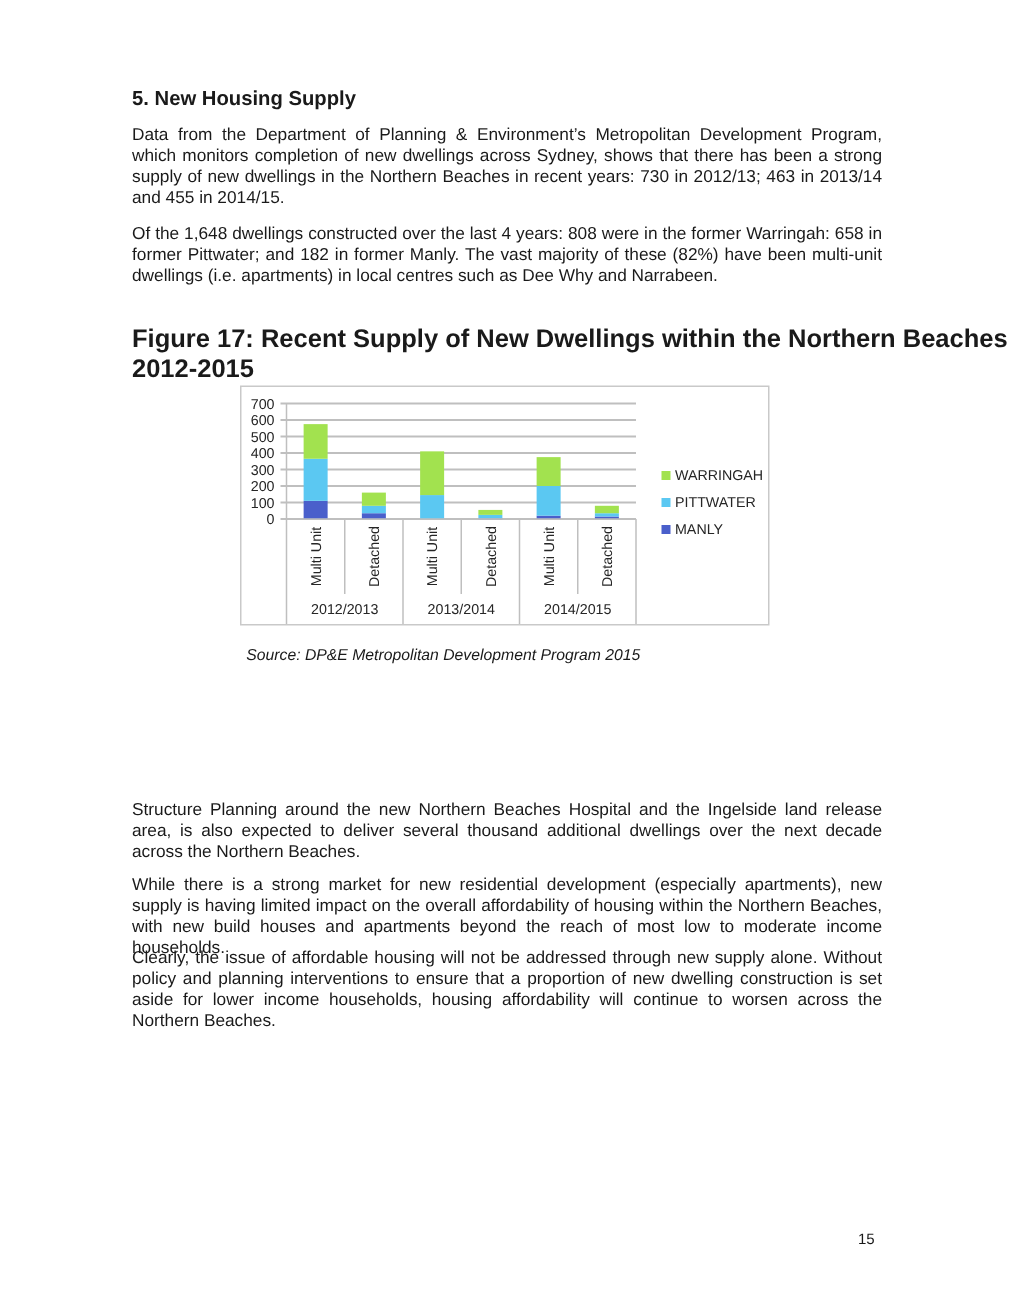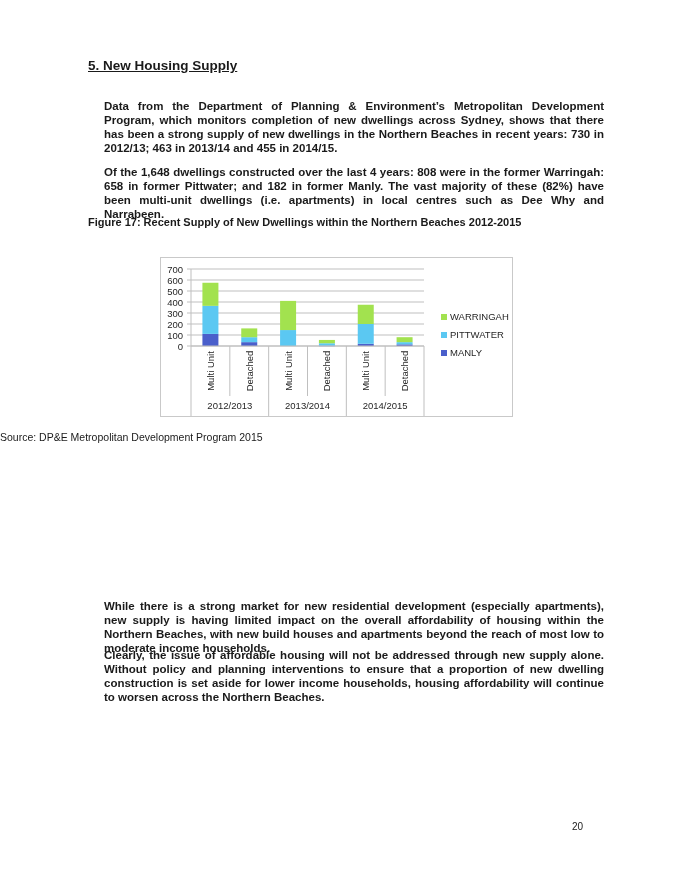--- a/index.html
+++ b/index.html
@@ -1,29 +1,29 @@
 <!DOCTYPE html>
 <html><head>
 <meta charset="utf-8">
 <style>
   html, body { margin: 0; padding: 0; background: #ffffff; }
   body { width: 675px; height: 873px; position: relative; overflow: hidden;
          font-family: "Liberation Sans", sans-serif; color: #1a1a1a; }
   .page { position: absolute; left: 0; top: 0; width: 675px; height: 873px; }
   h2.section-title { position: absolute; left: 88px; top: 58px; margin: 0;
-         font-size: 13.5px; font-weight: bold; letter-spacing: 0; text-decoration: underline; }
-  p.para { position: absolute; left: 88px; width: 500px; margin: 16px;
-         font-size: 11.5px; line-height: 14px; text-align: justify; font-weight: bold; }
+         font-size: 13.5px; font-weight: bold; letter-spacing: 0; }
+  p.para { position: absolute; left: 88px; width: 500px; margin: 0;
+         font-size: 11.5px; line-height: 14px; text-align: justify; }
   .fig-title { position: absolute; left: 88px; top: 216px; margin: 0;
-         font-size: 11px; font-weight: bold; }
+         font-size: 17px; font-weight: bold; }
   .chart-box { position: absolute; left: 160px; top: 257px; width: 353px; height: 160px;
          border: 1px solid #c9c9c9; box-sizing: border-box; background: #fff; }
   svg.chart { position: absolute; left: 0; top: 0; }
-  .source { position: absolute; left: 0; width: 591px; top: 431px; 
-         font-size: 10.5px; }
+  .source { position: absolute; left: 0; width: 591px; top: 431px; text-align: center;
+         font-size: 10.5px; font-style: italic; }
   .page-number { position: absolute; left: 572px; top: 821px; font-size: 10px; }
   .tick-text { font-family: "Liberation Sans", sans-serif; font-size: 9.5px; fill: #262626; }
   .legend-text { font-family: "Liberation Sans", sans-serif; font-size: 9.5px; fill: #262626; }
 </style>
 </head>
 <body>
 
 <div class="page">
   <h2 class="section-title">5.  New Housing Supply</h2>
 
@@ -99,17 +99,18 @@
           <rect x="280" y="74" width="6" height="6" fill="#5bc8f2"></rect>
           <text x="289" y="80" class="legend-text">PITTWATER</text>
           <rect x="280" y="92" width="6" height="6" fill="#4a5fcb"></rect>
           <text x="289" y="98" class="legend-text">MANLY</text>
         </g>
     </svg>
   </div>
 
   <div class="source">Source: DP&amp;E Metropolitan Development Program 2015</div>
 
+  <p class="para" style="top:533px;">Structure Planning around the new Northern Beaches Hospital and the Ingelside land release area, is also expected to deliver several thousand additional dwellings over the next decade across the Northern Beaches.</p>
   <p class="para" style="top:583px;">While there is a strong market for new residential development (especially apartments), new supply is having limited impact on the overall affordability of housing within the Northern Beaches, with new build houses and apartments beyond the reach of most low to moderate income households.</p>
   <p class="para" style="top:632px;">Clearly, the issue of affordable housing will not be addressed through new supply alone. Without policy and planning interventions to ensure that a proportion of new dwelling construction is set aside for lower income households, housing affordability will continue to worsen across the Northern Beaches.</p>
 
-  <div class="page-number">20</div>
+  <div class="page-number">15</div>
 </div>
 
 </body></html>

